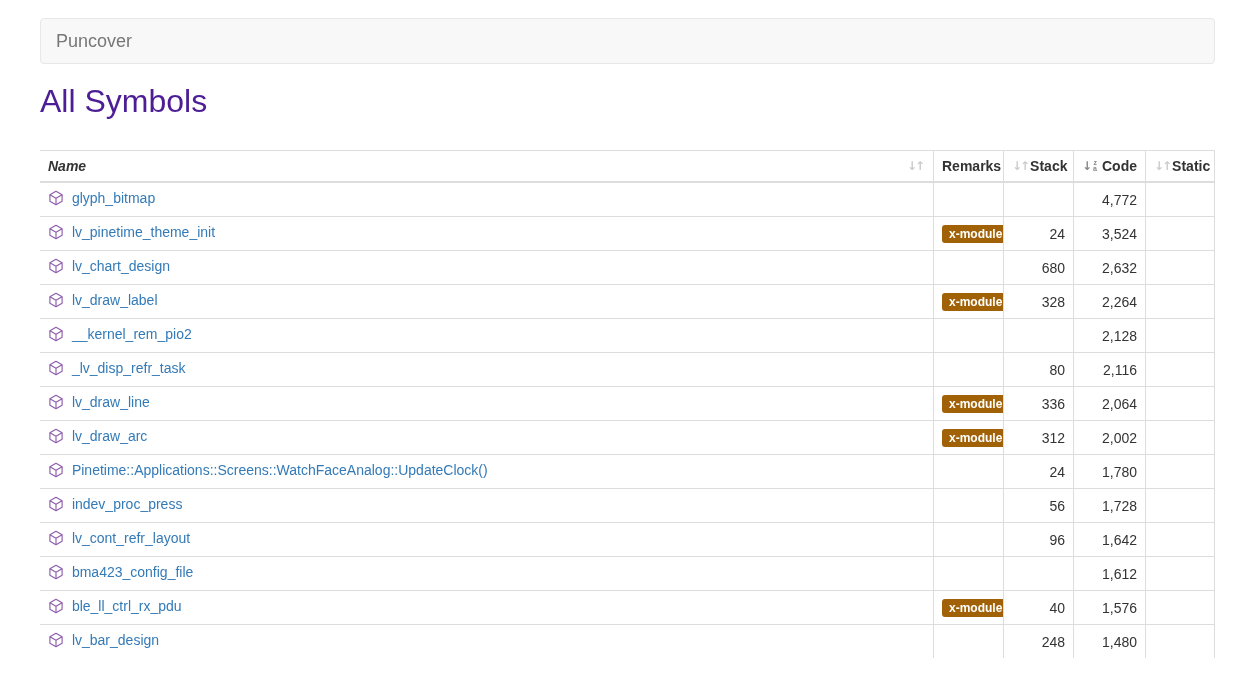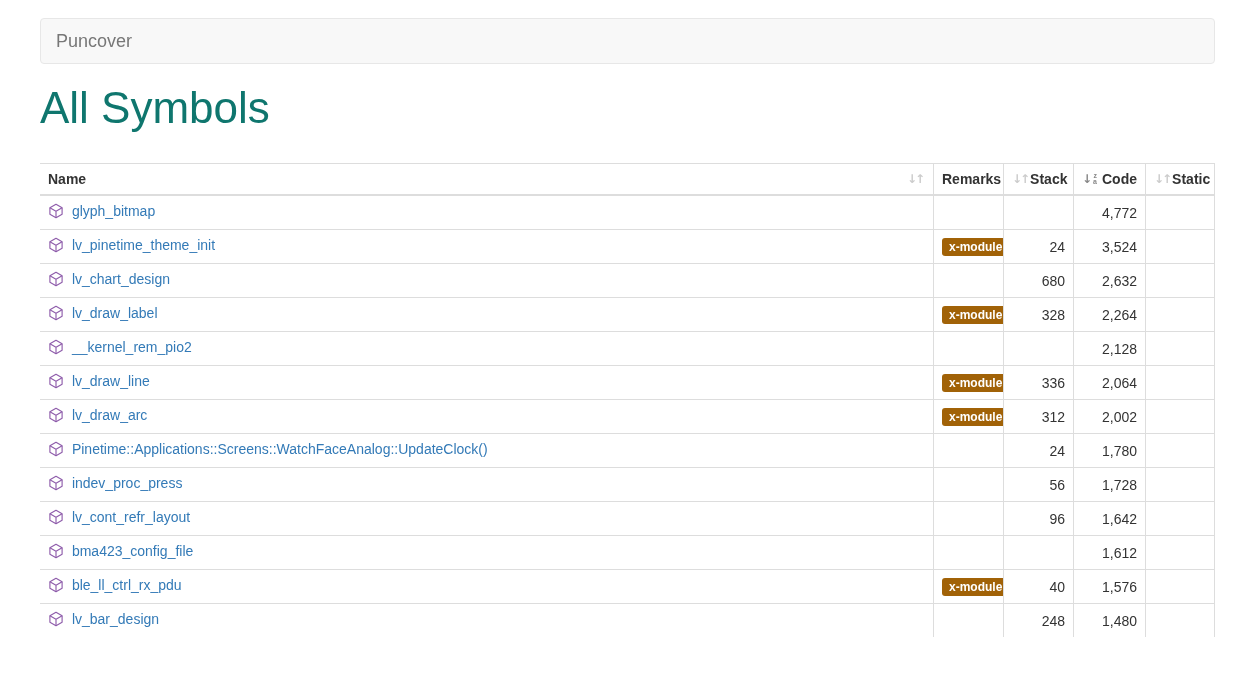--- a/index.html
+++ b/index.html
@@ -26,23 +26,23 @@
     padding: 0 15px;
   }
   .navbar-brand {
     font-size: 18px;
     color: #777;
     text-decoration: none;
     line-height: 21px;
   }
   
   h1.page-title {
-    font-size: 44px;
+    font-size: 32px;
     font-weight: 500;
-    color: #0f766e;
+    color: #4c1d95;
     margin: 20px 0 10px 0;
     line-height: 1.1;
   }
   
   table.symbols {
     margin-top: 31px;
     border-collapse: collapse;
     width: 1175px;
     table-layout: fixed;
     font-size: 14px;
@@ -62,21 +62,21 @@
     padding: 5px 8px;
     line-height: 20px;
     border-top: 1px solid #ddd;
     white-space: nowrap;
     overflow: hidden;
   }
   th + th, td + td { border-left: 1px solid #ddd; }
   th:last-child, td:last-child { border-right: 1px solid #ddd; }
 
   .th-flex { display: flex; align-items: center; }
-  .th-flex.spread { justify-content: space-between; }
+  .th-flex.spread { justify-content: space-between; font-style: italic; }
   .th-flex.right { justify-content: flex-start; }
   .th-flex.right .th-label { margin-left: auto; }
 
   .sort-icon {
     font-family: "DejaVu Sans", sans-serif;
     font-size: 12px;
     font-weight: bold;
     color: #cccccc;
     letter-spacing: -2px;
     padding-right: 2px;
@@ -270,20 +270,37 @@
     <td class="num"></td>
   </tr>
         <tr>
     <td class="name-cell">
       <span class="cube-icon">
         <svg width="16" height="16" viewBox="0 0 16 16" fill="none" stroke="#8f5dab" stroke-width="1.15" stroke-linejoin="round">
           <path d="M8 1.3 L14.1 4.75 V11.25 L8 14.7 L1.9 11.25 V4.75 Z"></path>
           <path d="M1.9 4.75 L8 8.2 L14.1 4.75 M8 8.2 V14.7"></path>
         </svg>
       </span>
+      <a class="symbol-link" href="#">_lv_disp_refr_task</a>
+    </td>
+    <td class="remarks">
+      
+    </td>
+    <td class="num">80</td>
+    <td class="num">2,116</td>
+    <td class="num"></td>
+  </tr>
+        <tr>
+    <td class="name-cell">
+      <span class="cube-icon">
+        <svg width="16" height="16" viewBox="0 0 16 16" fill="none" stroke="#8f5dab" stroke-width="1.15" stroke-linejoin="round">
+          <path d="M8 1.3 L14.1 4.75 V11.25 L8 14.7 L1.9 11.25 V4.75 Z"></path>
+          <path d="M1.9 4.75 L8 8.2 L14.1 4.75 M8 8.2 V14.7"></path>
+        </svg>
+      </span>
       <a class="symbol-link" href="#">lv_draw_line</a>
     </td>
     <td class="remarks">
       <span class="badge-xmodule">x-module</span>
     </td>
     <td class="num">336</td>
     <td class="num">2,064</td>
     <td class="num"></td>
   </tr>
         <tr>

